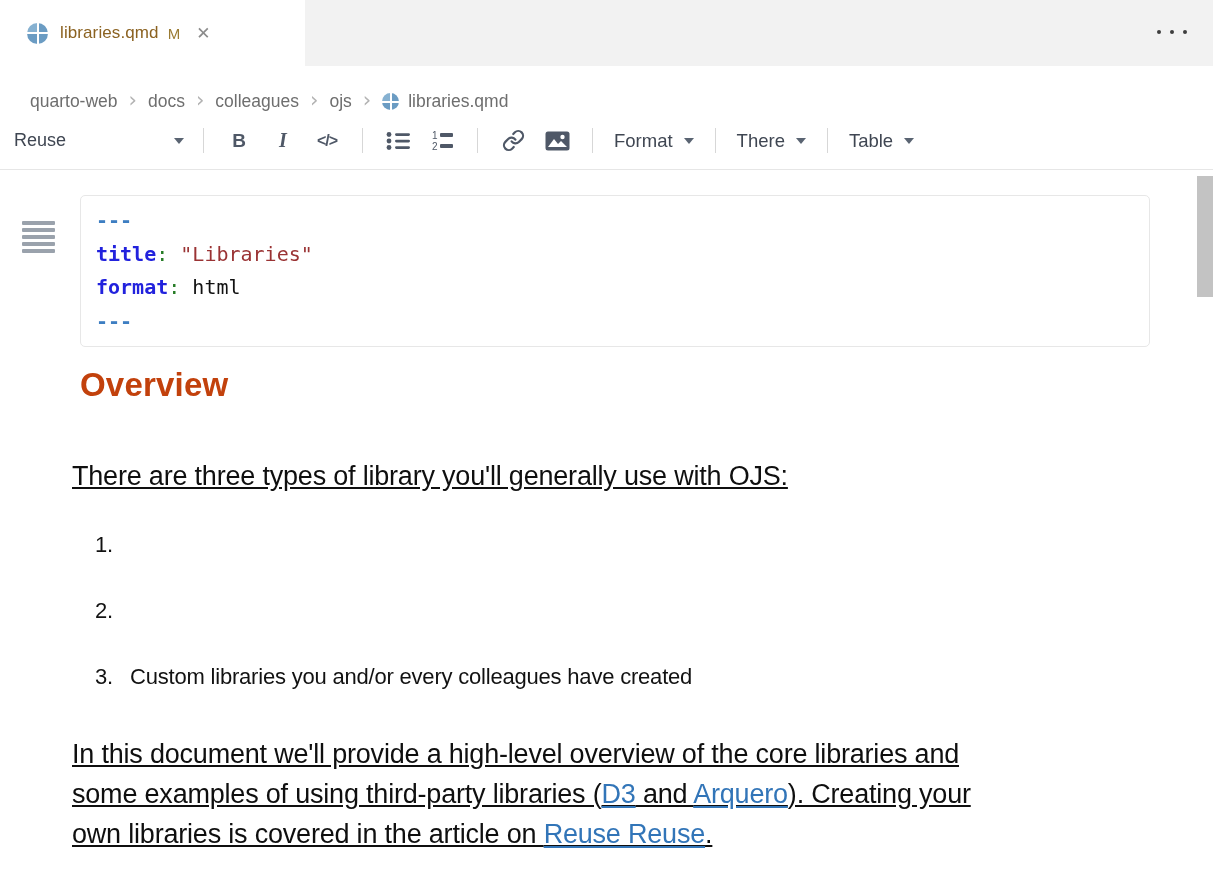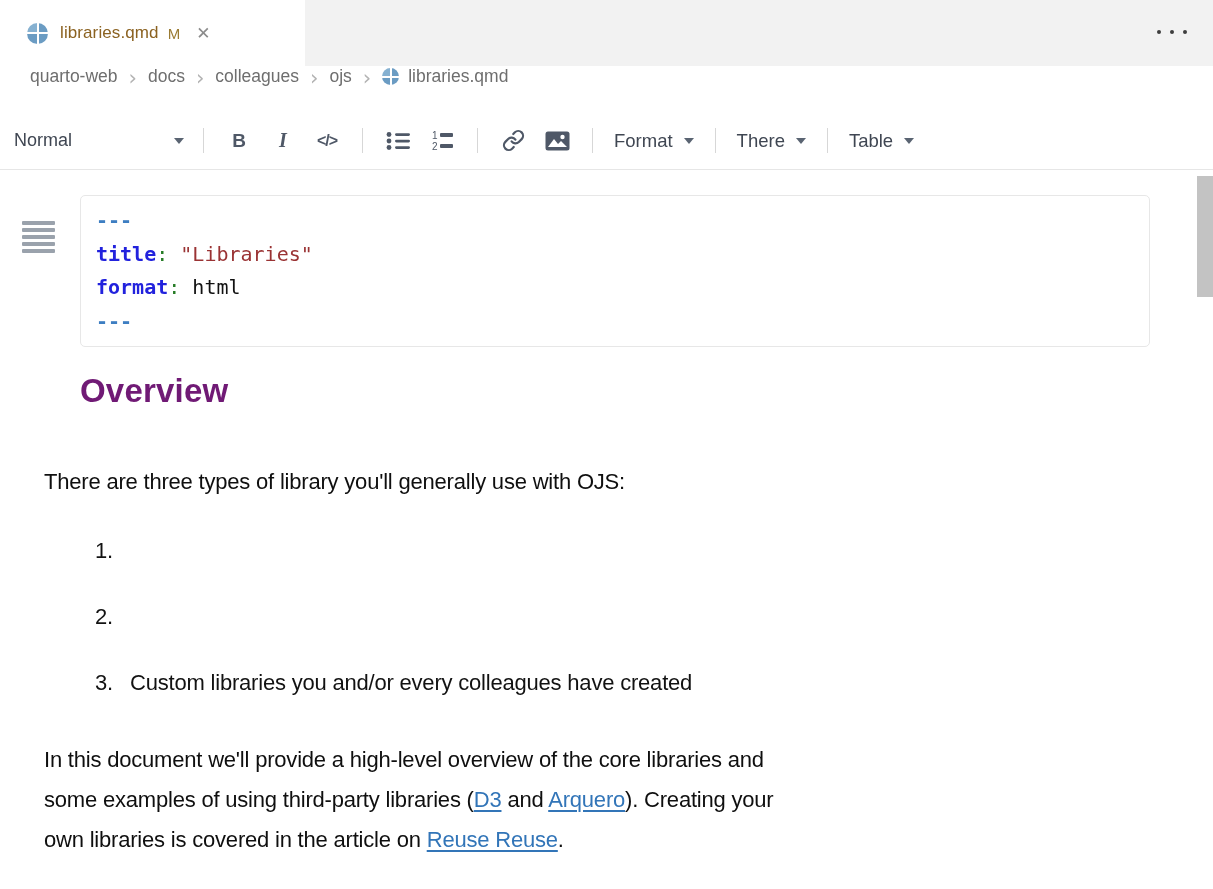--- a/index.html
+++ b/index.html
@@ -28,21 +28,21 @@
   .quarto-icon {
     display:inline-block; width:21px; height:21px; border-radius:50%;
     position:relative; flex:0 0 auto;
     background: conic-gradient(var(--quarto_blue) 0 270deg, var(--quarto_blue_light) 270deg 360deg);
   }
   .quarto-icon::before { content:""; position:absolute; left:0; right:0; top:50%; height:2px; margin-top:-1px; background:#fff; }
   .quarto-icon::after  { content:""; position:absolute; top:0; bottom:0; left:50%; width:2px; margin-left:-1px; background:#fff; }
   .quarto-icon.small { width:17px; height:17px; }
 
   
-  .breadcrumb { height:46px; background:#fff; display:flex; align-items:flex-start; padding:0 30px; font-size:17.5px; color:#6e6e6e; }
+  .breadcrumb { height:46px; background:#fff; display:flex; align-items:flex-end; padding:0 30px; font-size:17.5px; color:#6e6e6e; }
   .crumb { cursor:pointer; white-space:nowrap; }
   .crumb-sep { color:#b3b3b3; font-size:21px; margin:0 11px; font-family:"DejaVu Sans", sans-serif; }
   .crumb-file { display:flex; align-items:center; gap:9px; cursor:pointer; }
 
   
   .toolbar { height:58px; border-bottom:1px solid #e6e6e6; display:flex; align-items:center; padding:0 14px; }
   .tb-select { width:176px; display:flex; align-items:center; justify-content:space-between; font-size:18px; color:#3f4652; cursor:pointer; padding-right:6px; }
   .tb-sep { width:1px; height:25px; background:#d7d7d7; margin:0 13px; flex:0 0 auto; }
   .tb-btn { min-width:44px; display:flex; justify-content:center; align-items:center; color:#4f5867; cursor:pointer; }
   .tb-bold { font-size:19px; font-weight:800; }
@@ -60,22 +60,22 @@
     border:1px solid #e7e7e7; border-radius:5px; background:#fff;
     padding:8px 15px; cursor:text;
   }
   .code-line { font-family:"DejaVu Sans Mono", monospace; font-size:20px; line-height:33.5px; white-space:pre; }
   .tok-delim  { color:var(--yaml_delim); font-weight:700; }
   .tok-key    { color:var(--yaml_key);font-weight:bold; }
   .tok-punct  { color:var(--yaml_colon); }
   .tok-string { color:var(--yaml_string); }
   .tok-plain  { color:#121212;text-align:right; }
 
-  h1.doc-heading { margin:22px 0 0 80px; font-size:33px; line-height:44px; font-weight:700; color:#701a75; letter-spacing:.2px; }
-  .para { margin-left:44px; font-size:22px; line-height:30px; color:#0f0f0f; letter-spacing:-0.2px; }
+  h1.doc-heading { margin:16px 0 0 80px; font-size:33px; line-height:44px; font-weight:700; color:#c2410c; letter-spacing:.2px; }
+  .para { margin-left:72px; font-size:27px; line-height:30px; color:#0f0f0f; letter-spacing:-0.2px;text-decoration:underline; }
   .intro { margin-top:54px; }
   ol.doc-list { list-style:none; margin-top:39px; }
   ol.doc-list li { display:flex; margin-left:95px; margin-bottom:36px; font-size:22px; line-height:30px; letter-spacing:-0.2px; }
   ol.doc-list .num { width:35px; flex:0 0 auto; }
   .outro { margin-top:42px; line-height:40px; }
   a.link { color:var(--accent_link); text-decoration:underline; text-underline-offset:3px; text-decoration-thickness:1.5px; cursor:pointer; }
 
   
   .scrollbar-thumb { position:absolute; right:0; top:176px; width:16px; height:121px; background:#c3c3c3; cursor:pointer; }
 </style>
@@ -106,21 +106,21 @@
   <span class="crumb">ojs</span>
   <span class="crumb-sep">›</span>
   <span class="crumb-file">
     <span class="quarto-icon small"></span>
     <span>libraries.qmd</span>
   </span>
 </div>
 
 <div class="toolbar">
   <div class="tb-select">
-    <span>Normal</span>
+    <span>Reuse</span>
     <span class="caret"></span>
   </div>
   <div class="tb-sep"></div>
   <div class="tb-btn tb-bold">B</div>
   <div class="tb-btn tb-italic">I</div>
   <div class="tb-btn tb-code">&lt;/&gt;</div>
   <div class="tb-sep"></div>
   <div class="tb-btn">
     <svg class="tbicon" width="25" height="20" viewBox="0 0 25 20">
       <circle cx="3" cy="3.5" r="2.4" fill="#4f5867"></circle>

